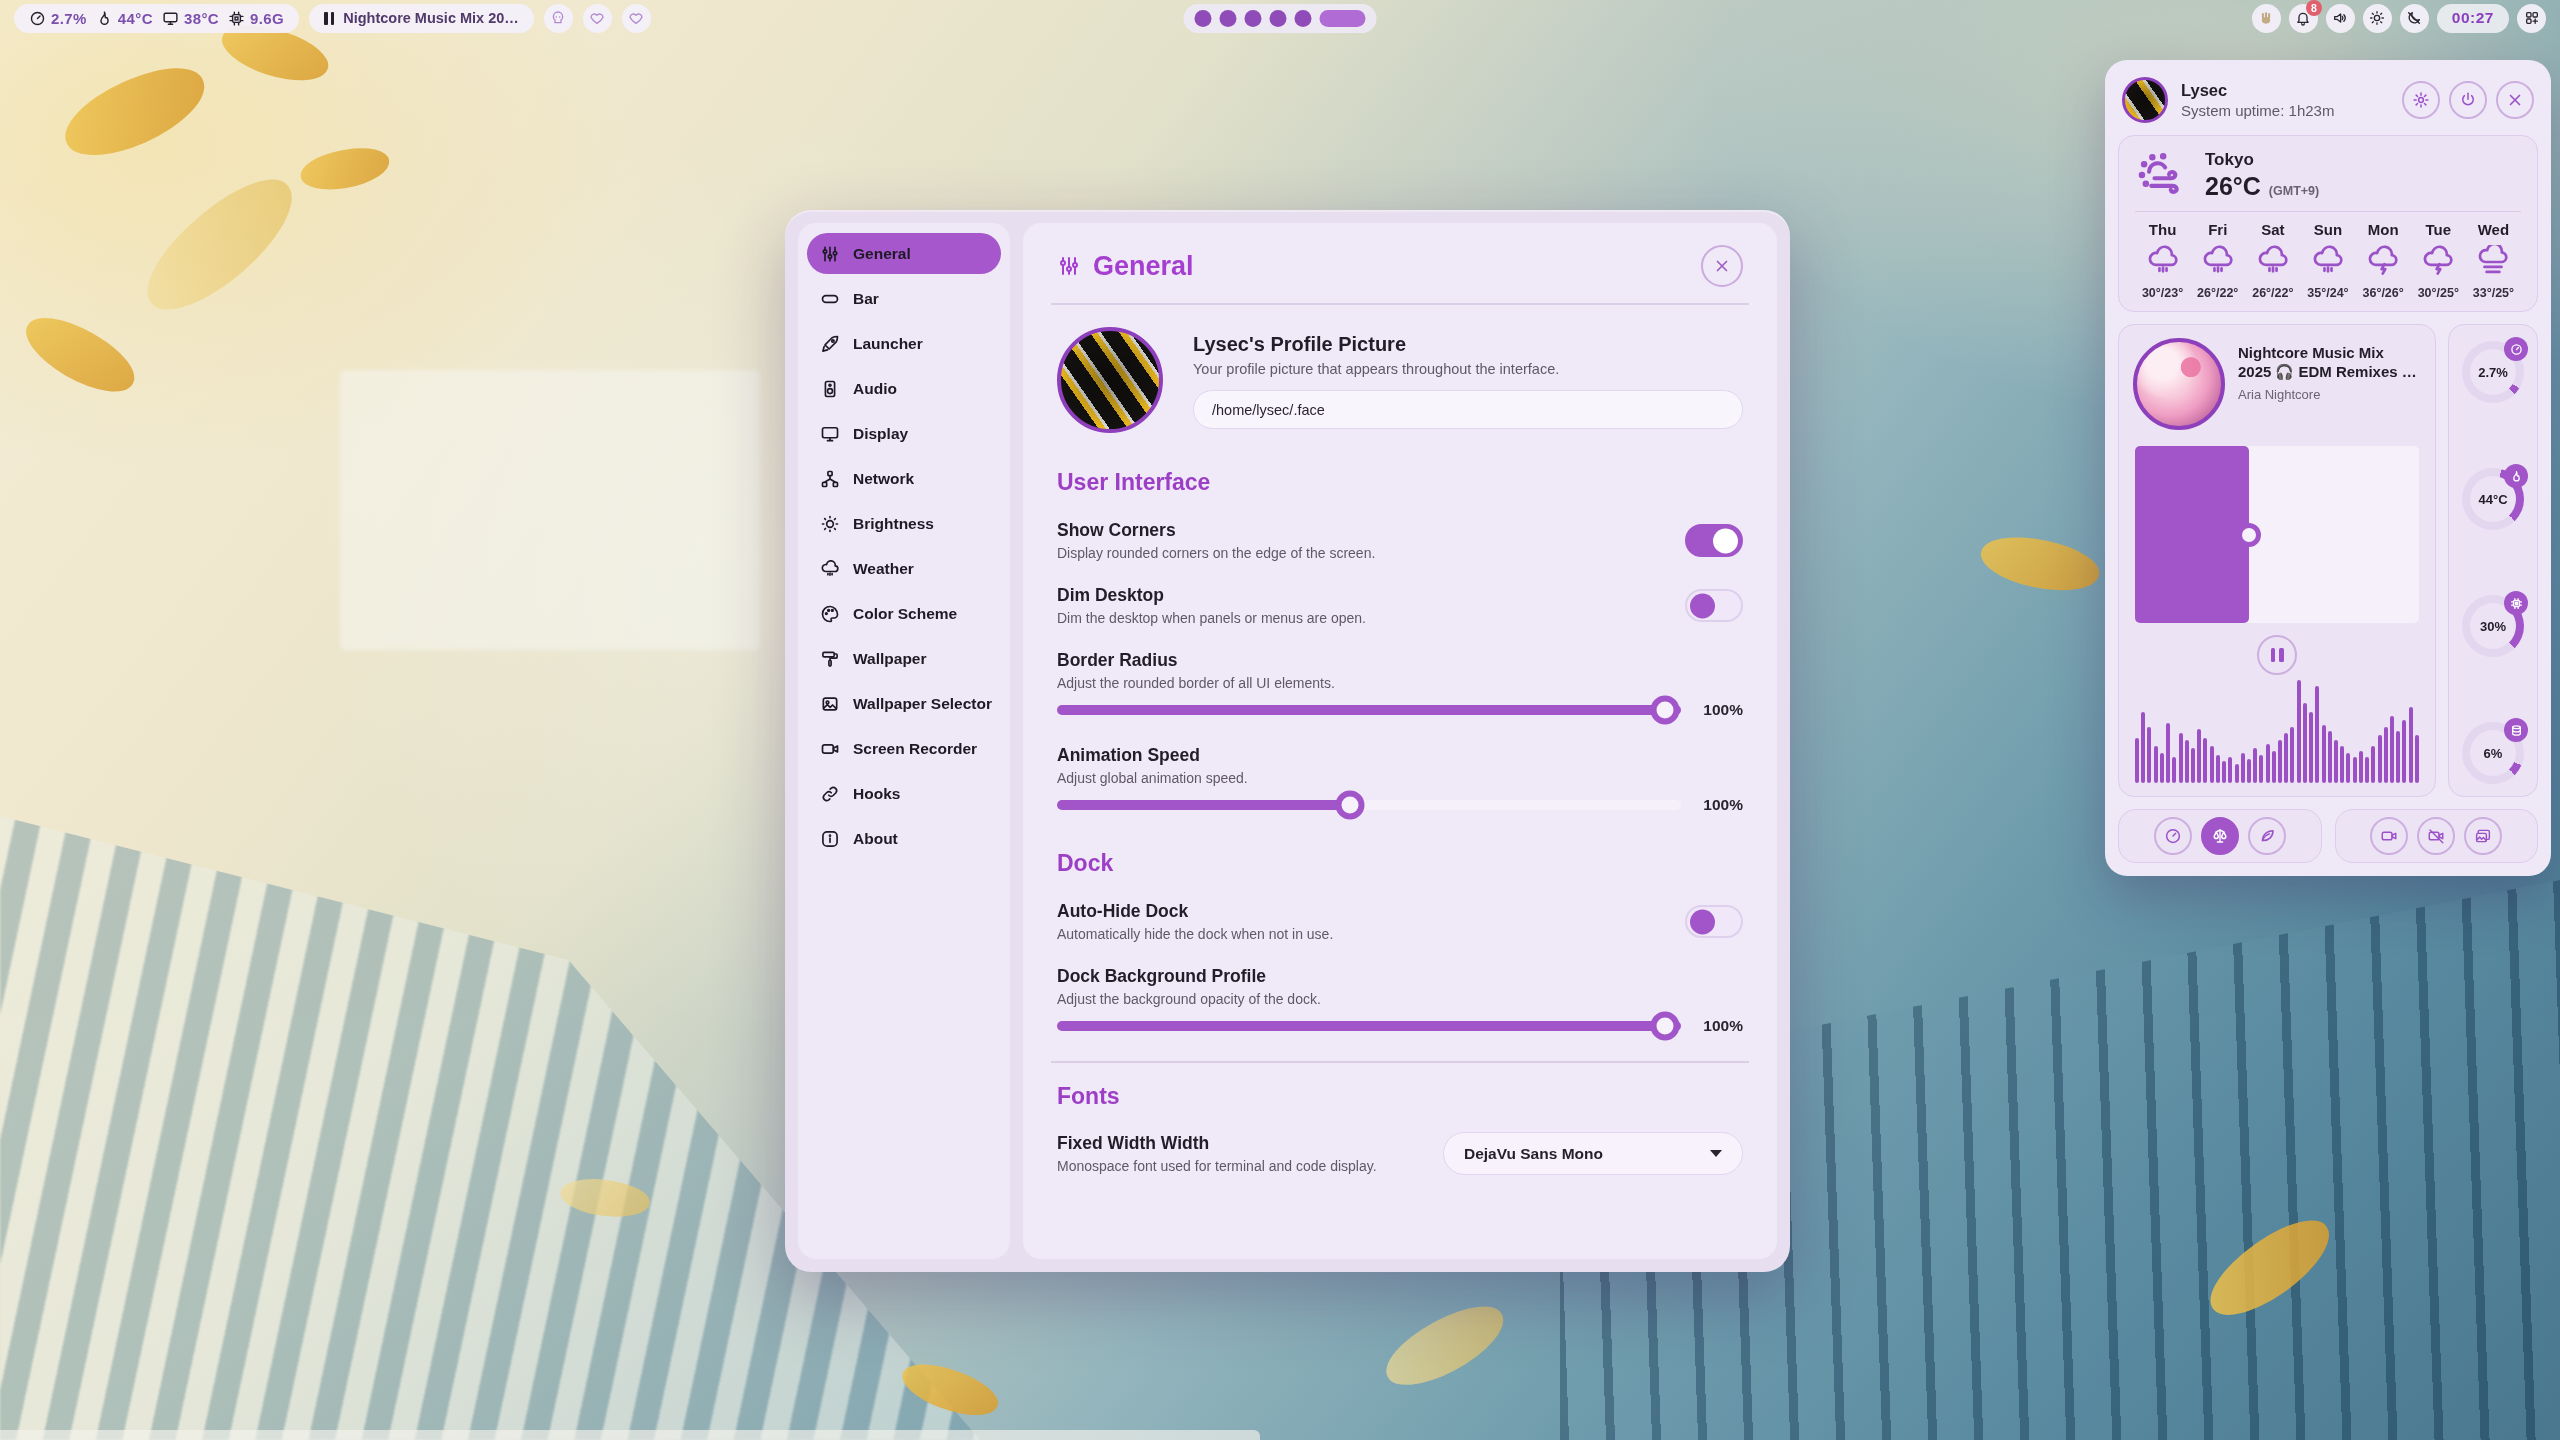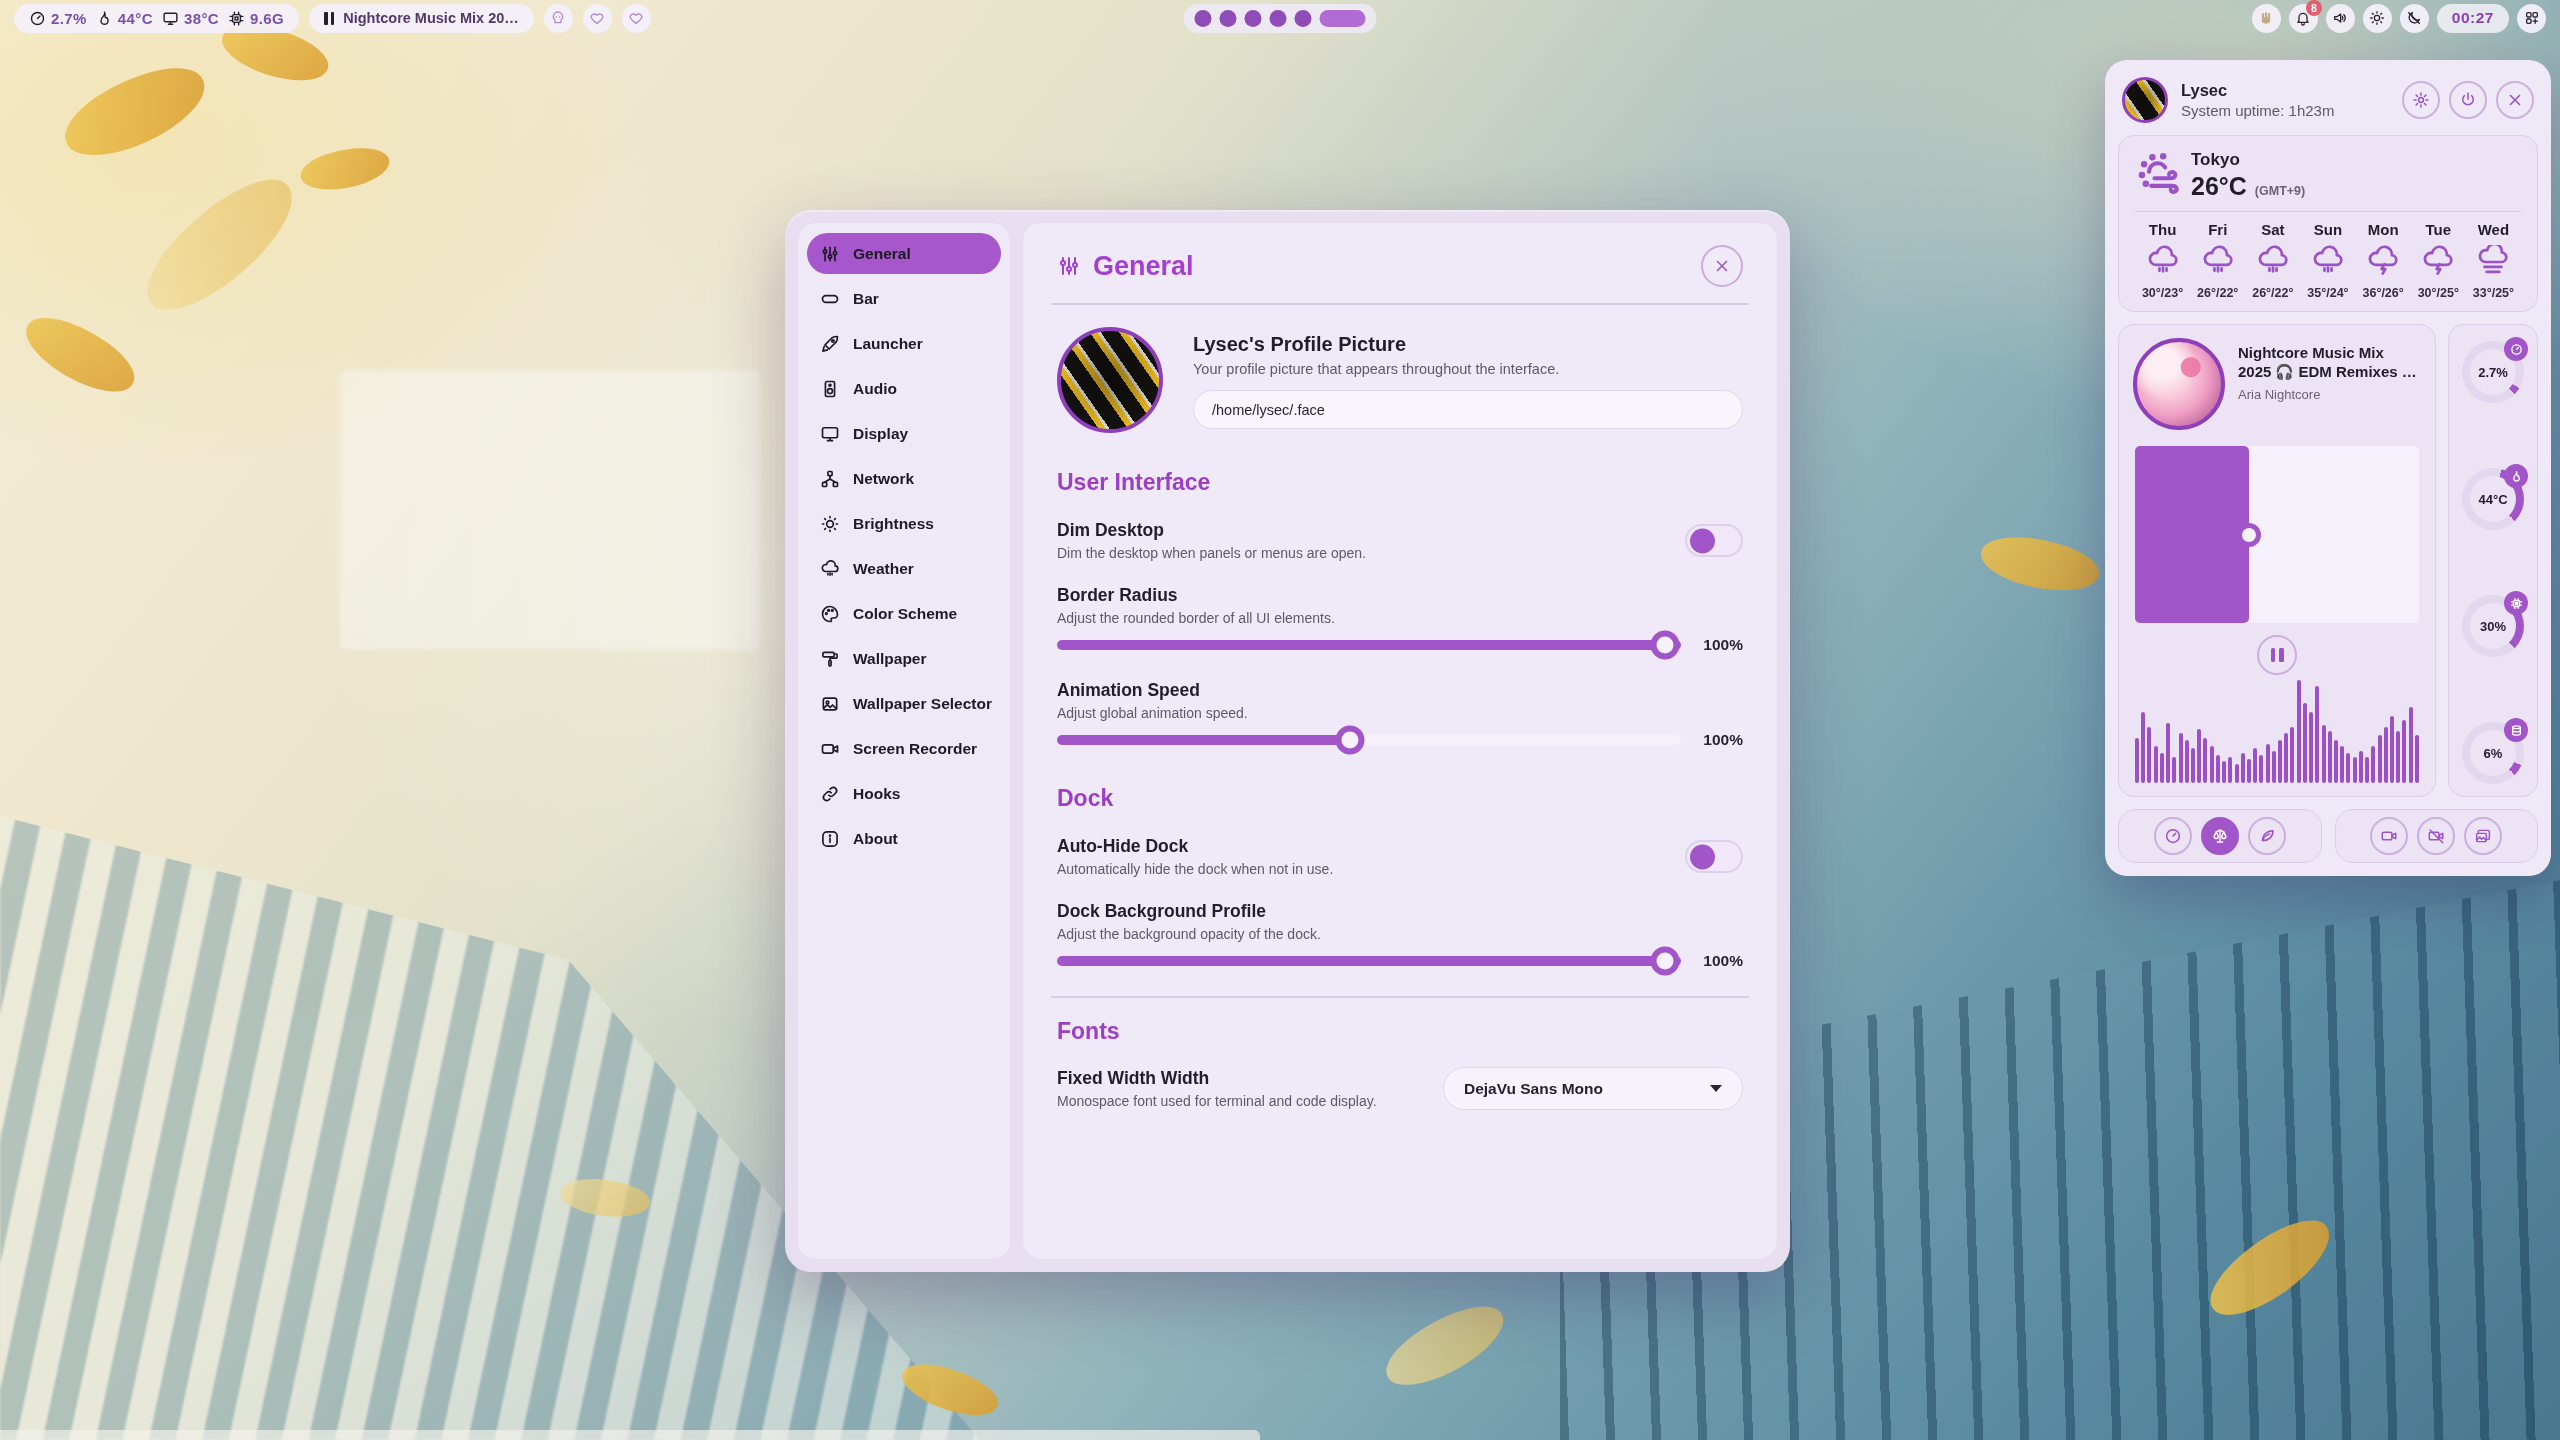--- a/index.html
+++ b/index.html
@@ -114,21 +114,21 @@
   .skull-avatar.sm{width:46px;height:46px;border-width:3px;}
   .ph-text .name{font-size:16.5px;font-weight:700;}
   .ph-text .uptime{font-size:15px;color:var(--muted);margin-top:2px;}
   .ph-actions{margin-left:auto;display:flex;gap:9px;}
   .round-btn{width:38px;height:38px;border-radius:50%;border:2px solid #cdafdf;background:transparent;display:flex;align-items:center;justify-content:center;cursor:pointer;}
   .round-btn svg{width:18px;height:18px;color:#9b51c8;}
   .round-btn.filled{background:var(--accent);border-color:var(--accent);}
   .round-btn.filled svg{color:#fff;}
   .card{background:var(--card);border:1.5px solid var(--card-border);border-radius:16px;}
   .weather-card{padding:13px 16px 11px;}
-  .weather-top{display:flex;align-items:flex-end;gap:4px;}
+  .weather-top{display:flex;align-items:flex-end;gap:18px;}
   .weather-top svg{width:52px;height:52px;color:#9b51c8;flex:none;}
   .w-city{font-size:17px;font-weight:700;}
   .w-temp-line{display:flex;align-items:baseline;gap:8px;margin-top:2px;}
   .w-temp{font-size:25px;font-weight:800;}
   .w-tz{font-size:12.5px;font-weight:600;color:#6a6375;}
   .weather-div{border-bottom:1.5px solid #d6c9e6;margin:10px 0 9px;}
   .forecast{display:grid;grid-template-columns:repeat(7,1fr);text-align:center;row-gap:7px;}
   .f-day{font-size:15px;font-weight:700;}
   .forecast svg{width:34px;height:34px;color:#9b51c8;justify-self:center;}
   .f-temps{font-size:12.5px;font-weight:600;color:#342e3e;}
@@ -430,20 +430,29 @@
       <div class="skull-avatar big"></div>
       <div class="profile-info">
         <h2>Lysec's Profile Picture</h2>
         <p>Your profile picture that appears throughout the interface.</p>
         <input class="path-input" value="/home/lysec/.face" style="">
       </div>
     </div>
 
     <h3 class="section">User Interface</h3>
 
+    <div class="row">
+      <div class="row-text">
+        <div class="lab">Show Corners</div>
+        <div class="des">Display rounded corners on the edge of the screen.</div>
+      </div>
+      <div class="toggle on">
+          <span class="knob"></span>
+        </div>
+    </div>
 
     <div class="row">
       <div class="row-text">
         <div class="lab">Dim Desktop</div>
         <div class="des">Dim the desktop when panels or menus are open.</div>
       </div>
       <div class="toggle">
           <span class="knob"></span>
         </div>
     </div>

